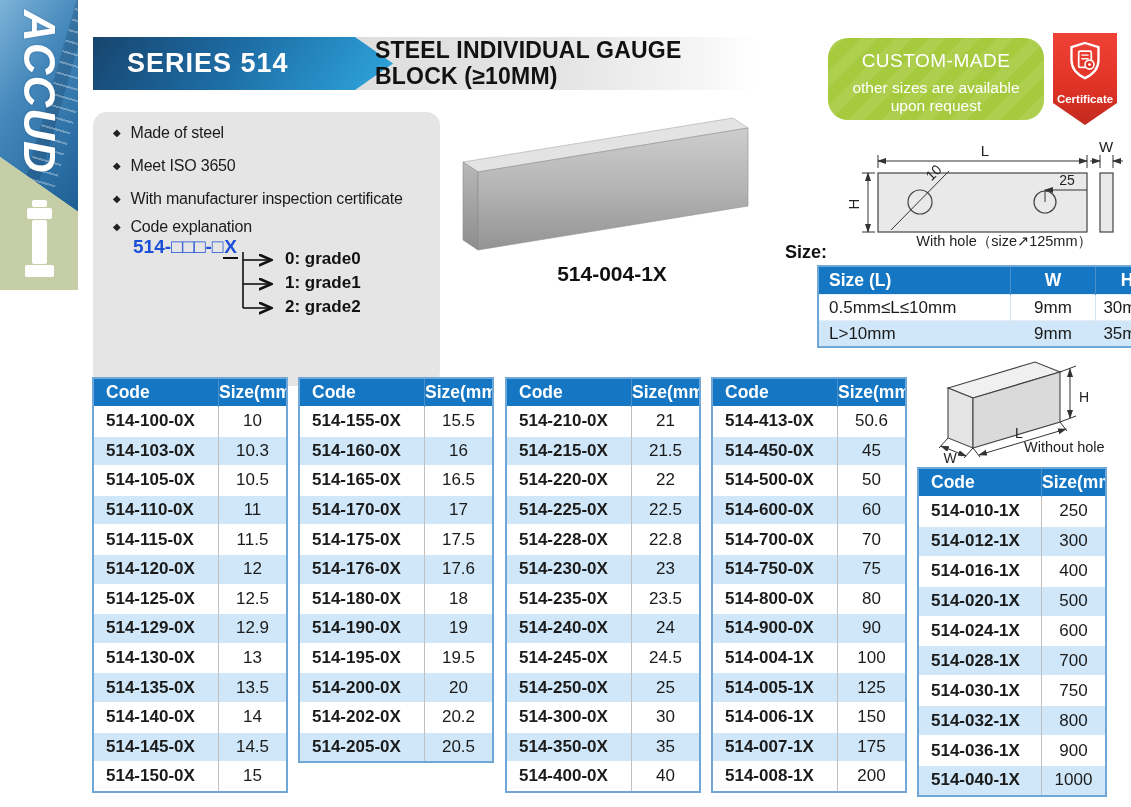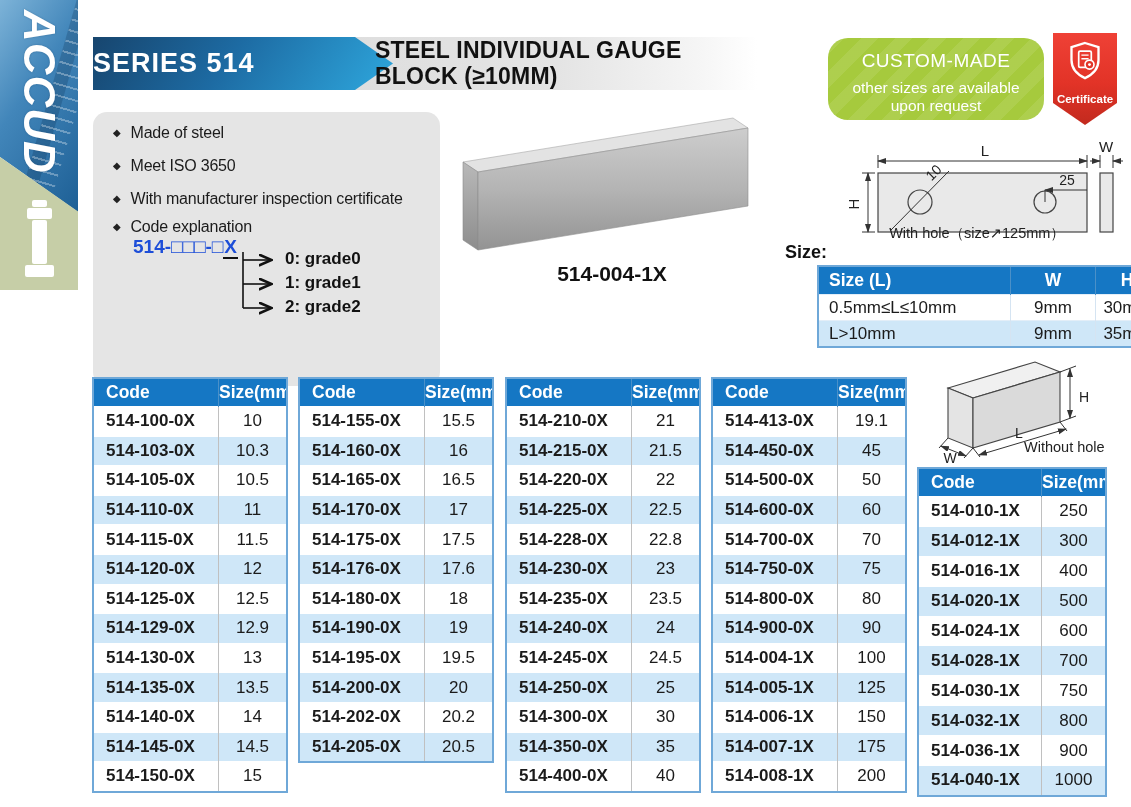--- a/index.html
+++ b/index.html
@@ -26,21 +26,21 @@
   .gi-2{left:3px;top:8px;width:25px;height:11px;}
   .gi-3{left:8px;top:20px;width:15px;height:44px;}
   .gi-4{left:1px;top:65px;width:29px;height:12px;}
 
   
   .title-strip{left:93px;top:37px;width:664px;height:53px;
     background:linear-gradient(90deg,#d7d7d7 0%,#e4e4e4 70%,#f6f6f6 92%,#fff 100%);}
   .series-banner{left:93px;top:37px;width:300px;height:53px;
     clip-path:polygon(0 0,calc(100% - 38px) 0,100% 50%,calc(100% - 38px) 100%,0 100%);
     background:linear-gradient(125deg,#17456e 0%,#1d6ba3 45%,#2ea7dd 100%);
-    color:#fff;font-weight:700;font-size:27px;line-height:53px;
+    color:#fff;font-weight:700;font-size:27px;line-height:53px;padding-left:34px;
     box-sizing:border-box;letter-spacing:1px;}
   .page-title{left:375px;top:38px;width:390px;font-weight:700;font-size:23px;line-height:1.12;color:#111;
     letter-spacing:.2px;}
 
   
   .custom-badge{left:828px;top:38px;width:216px;height:82px;border-radius:20px;background:#a6ca3d;
     color:#fff;text-align:center;box-sizing:border-box;padding-top:12px;overflow:hidden;}
   .custom-badge::before{content:"";position:absolute;inset:0;
     background:repeating-linear-gradient(135deg,rgba(255,255,255,.09) 0 12px,transparent 12px 24px);}
   .custom-title{position:relative;font-weight:400;font-size:19px;letter-spacing:.5px;}
@@ -56,21 +56,21 @@
   .features{left:93px;top:112px;width:347px;height:274px;background:#e5e5e5;border-radius:14px;}
   .feat{position:absolute;left:20px;font-size:16px;letter-spacing:-.2px;color:#1b1b1b;white-space:nowrap;}
   .feat .dia{font-size:10px;vertical-align:2px;margin-right:10px;color:#222;}
   .code-pattern{position:absolute;left:40px;top:124px;font-size:19px;font-weight:700;color:#1d4ed8;}
   .code-pattern .us{border-bottom:2px solid #111;padding:0 1px;}
   .grade{position:absolute;left:192px;font-size:17px;font-weight:700;color:#111;white-space:nowrap;}
   .conn{position:absolute;left:145px;top:140px;}
 
   
   .product-label{left:522px;top:262px;width:180px;text-align:center;font-weight:700;font-size:21px;color:#111;}
-  .wh-caption{left:862px;top:224px;width:230px;text-align:center;font-size:14.5px;color:#222;}
+  .wh-caption{left:862px;top:232px;width:230px;text-align:right;font-size:14.5px;color:#222;}
   .size-label{left:785px;top:242px;font-size:18px;font-weight:700;color:#111;}
 
   
   table{border-collapse:collapse;table-layout:fixed;background:#fff;}
   th,td{padding:0;overflow:hidden;white-space:nowrap;}
   .size-table{left:785px;top:265px;width:343px;border:2px solid #6fa8d8;margin-left:32px;}
   .size-table th{background:#1577c4;color:#fff;height:27px;font-size:17.5px;font-weight:700;
     text-align:center;border-right:1px solid #4a90c8;}
   .size-table th:first-child{text-align:left;padding-left:10px;width:181px;}
   .size-table th:nth-child(2){width:84px;}
@@ -415,21 +415,21 @@
   <table class="abs code-table t4">
       <thead>
         <tr>
           <th>Code</th>
           <th>Size(mm)</th>
         </tr>
       </thead>
       <tbody>
         <tr>
           <td>514-413-0X</td>
-          <td>19.1</td>
+          <td>50.6</td>
         </tr>
         <tr>
           <td>514-450-0X</td>
           <td>45</td>
         </tr>
         <tr>
           <td>514-500-0X</td>
           <td>50</td>
         </tr>
         <tr>

